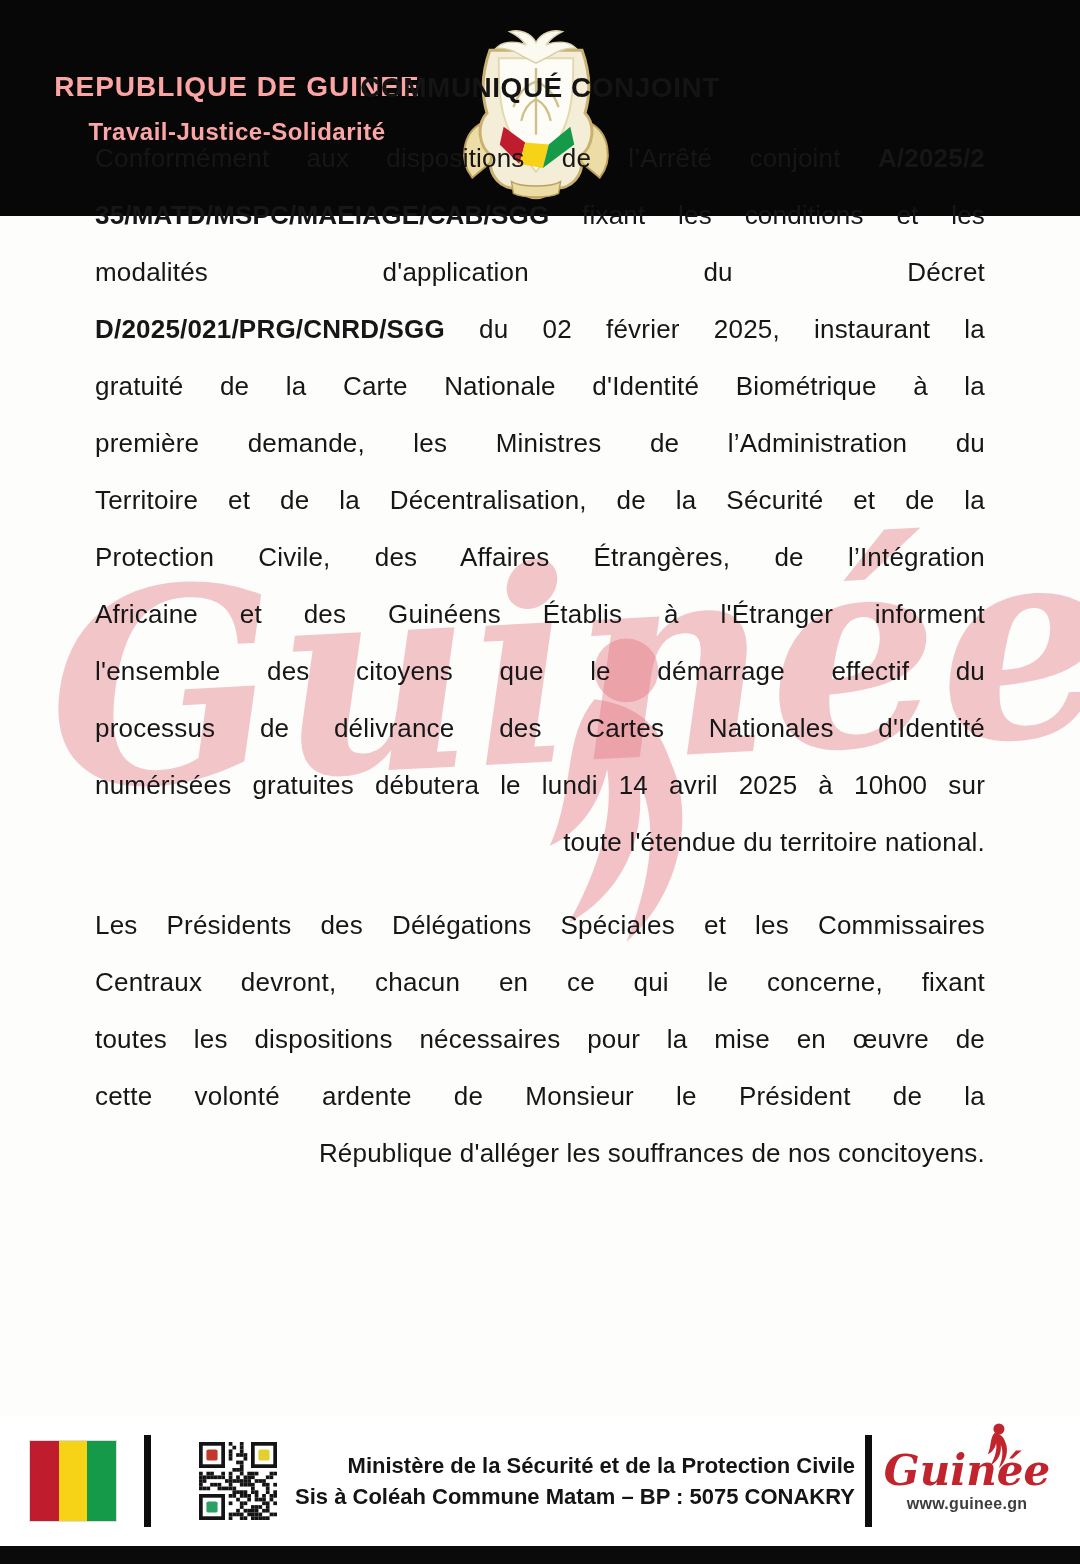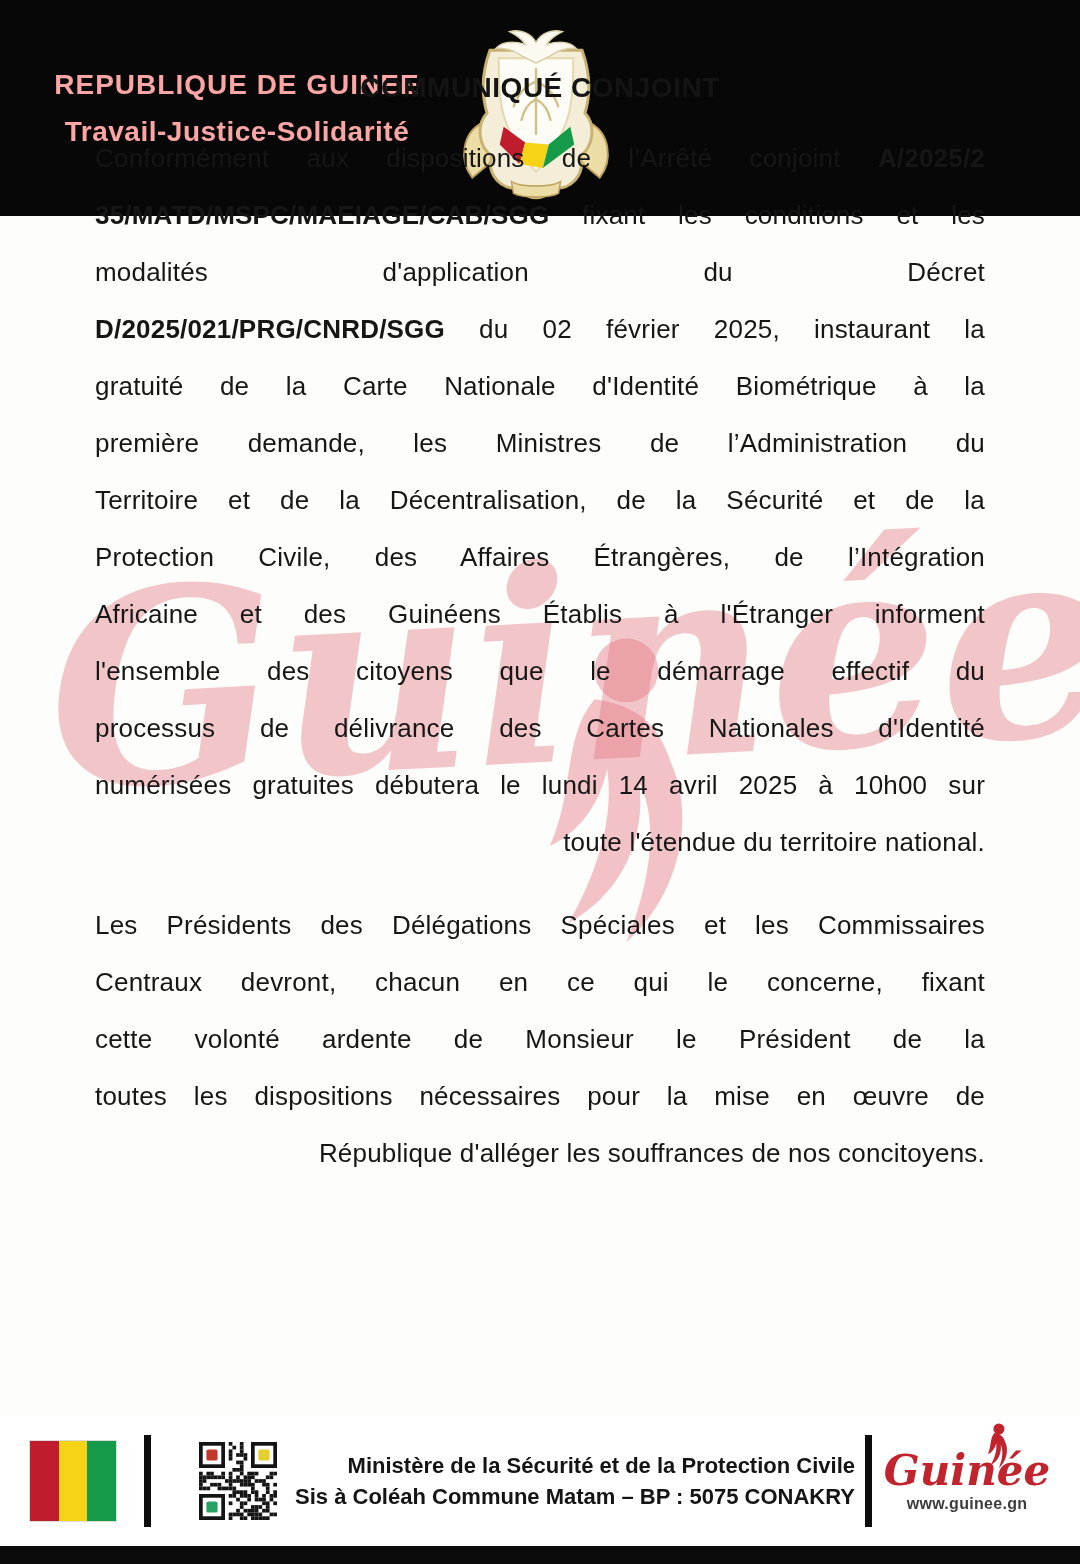--- a/index.html
+++ b/index.html
@@ -7,21 +7,21 @@
     position:relative;width:1080px;height:1564px;background:#fdfdfc;
     overflow:hidden;font-family:"Liberation Sans",sans-serif;
   }
   
   .header{
     position:absolute;top:0;left:0;width:1080px;height:216px;
     background:#070707;display:flex;align-items:center;color:#fca5a5;
   }
   .hdr-left{width:430px;text-align:center;margin-left:22px;}
   .hdr-left .l1{font-size:28px;font-weight:bold;letter-spacing:1px;}
-  .hdr-left .l2{font-size:28px;font-weight:bold;margin-top:15px;letter-spacing:.5px;}
+  .hdr-left .l2{font-size:24px;font-weight:bold;margin-top:15px;letter-spacing:.5px;}
   .coa{width:168px;height:196px;margin-top:14px;flex:0 0 auto;}
   .hdr-right{flex:1;text-align:center;font-weight:bold;font-size:24px;line-height:44px;letter-spacing:-.2px;white-space:nowrap;}
   
   .watermark{position:absolute;left:0;top:540px;width:1080px;height:660px;z-index:0;pointer-events:none;}
   .wm-text{
     position:absolute;left:48px;top:-28px;font-family:"DejaVu Serif",serif;
     font-style:italic;font-weight:bold;font-size:268px;line-height:1.15;
     color:#e4737f;opacity:.40;transform:rotate(-3deg);white-space:nowrap;
   }
   .wm-fig{position:absolute;left:505px;top:55px;width:230px;height:400px;opacity:.42;}
@@ -118,22 +118,22 @@
           <div class="tl jl"><span>Protection Civile, des Affaires Étrangères, de l’Intégration</span></div>
           <div class="tl jl"><span>Africaine et des Guinéens Établis à l'Étranger informent</span></div>
           <div class="tl jl"><span>l'ensemble des citoyens que le démarrage effectif du</span></div>
           <div class="tl jl"><span>processus de délivrance des Cartes Nationales d'Identité</span></div>
           <div class="tl jl"><span>numérisées gratuites débutera le lundi 14 avril 2025 à 10h00 sur</span></div>
           <div class="tl ll"><span>toute l'étendue du territoire national.</span></div>
         </div>
         <div class="para">
           <div class="tl jl"><span>Les Présidents des Délégations Spéciales et les Commissaires</span></div>
           <div class="tl jl"><span>Centraux devront, chacun en ce qui le concerne, fixant</span></div>
+          <div class="tl jl"><span>toutes les dispositions nécessaires pour la mise en œuvre de</span></div>
           <div class="tl jl"><span>cette volonté ardente de Monsieur le Président de la</span></div>
-          <div class="tl jl"><span>toutes les dispositions nécessaires pour la mise en œuvre de</span></div>
           <div class="tl ll"><span>République d'alléger les souffrances de nos concitoyens.</span></div>
         </div>
       </div>
   </div>
 
   <div class="footer">
     <div class="flag">
       <div class="fr"></div>
       <div class="fy"></div>
       <div class="fg"></div>

